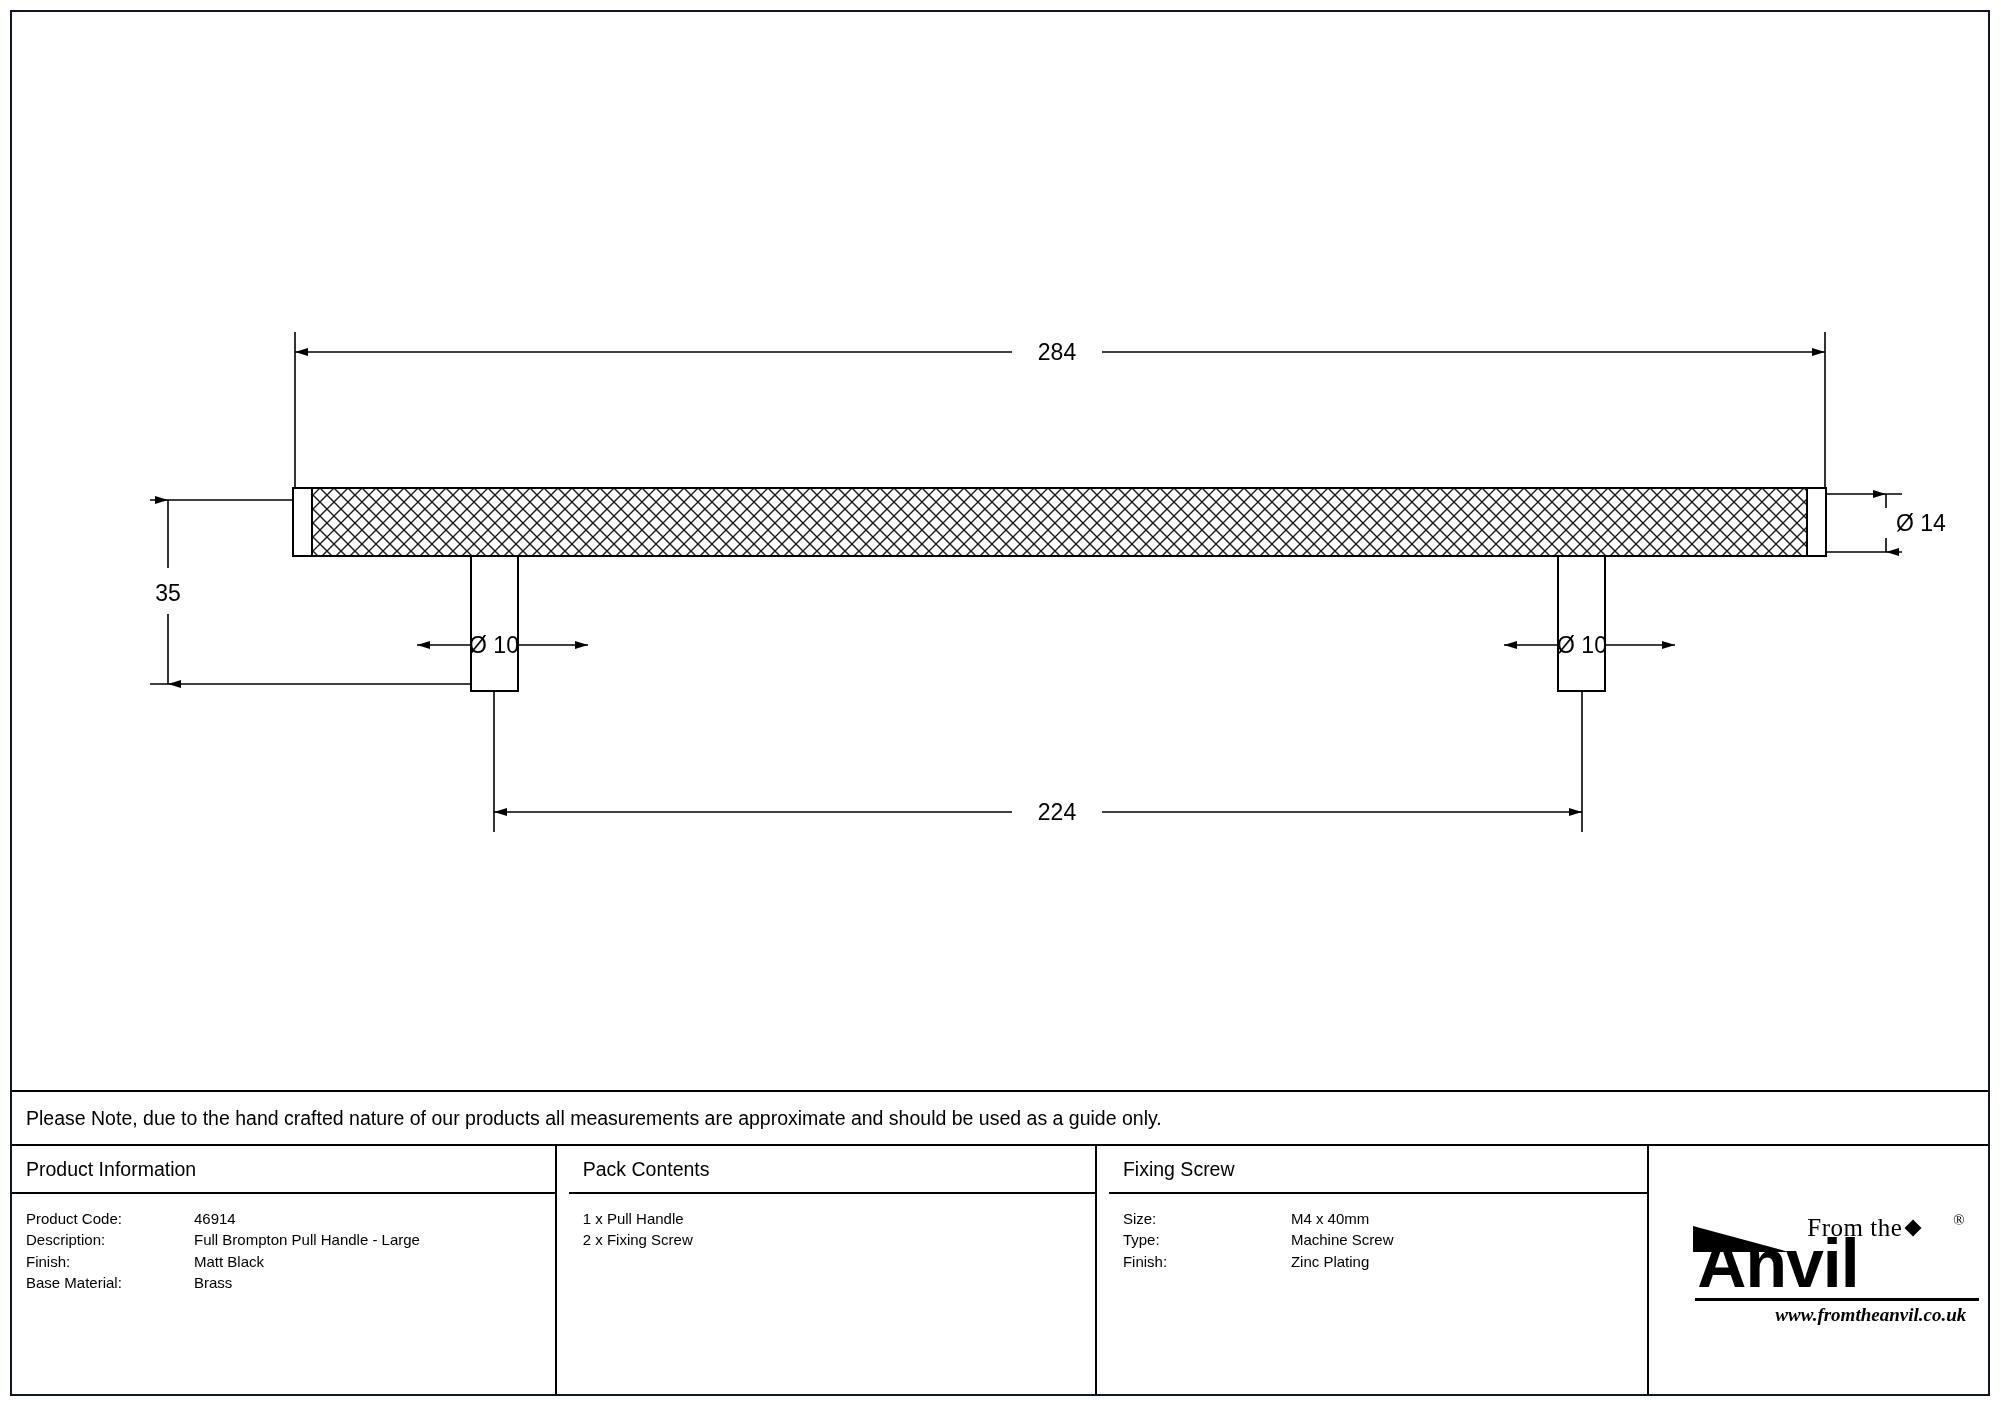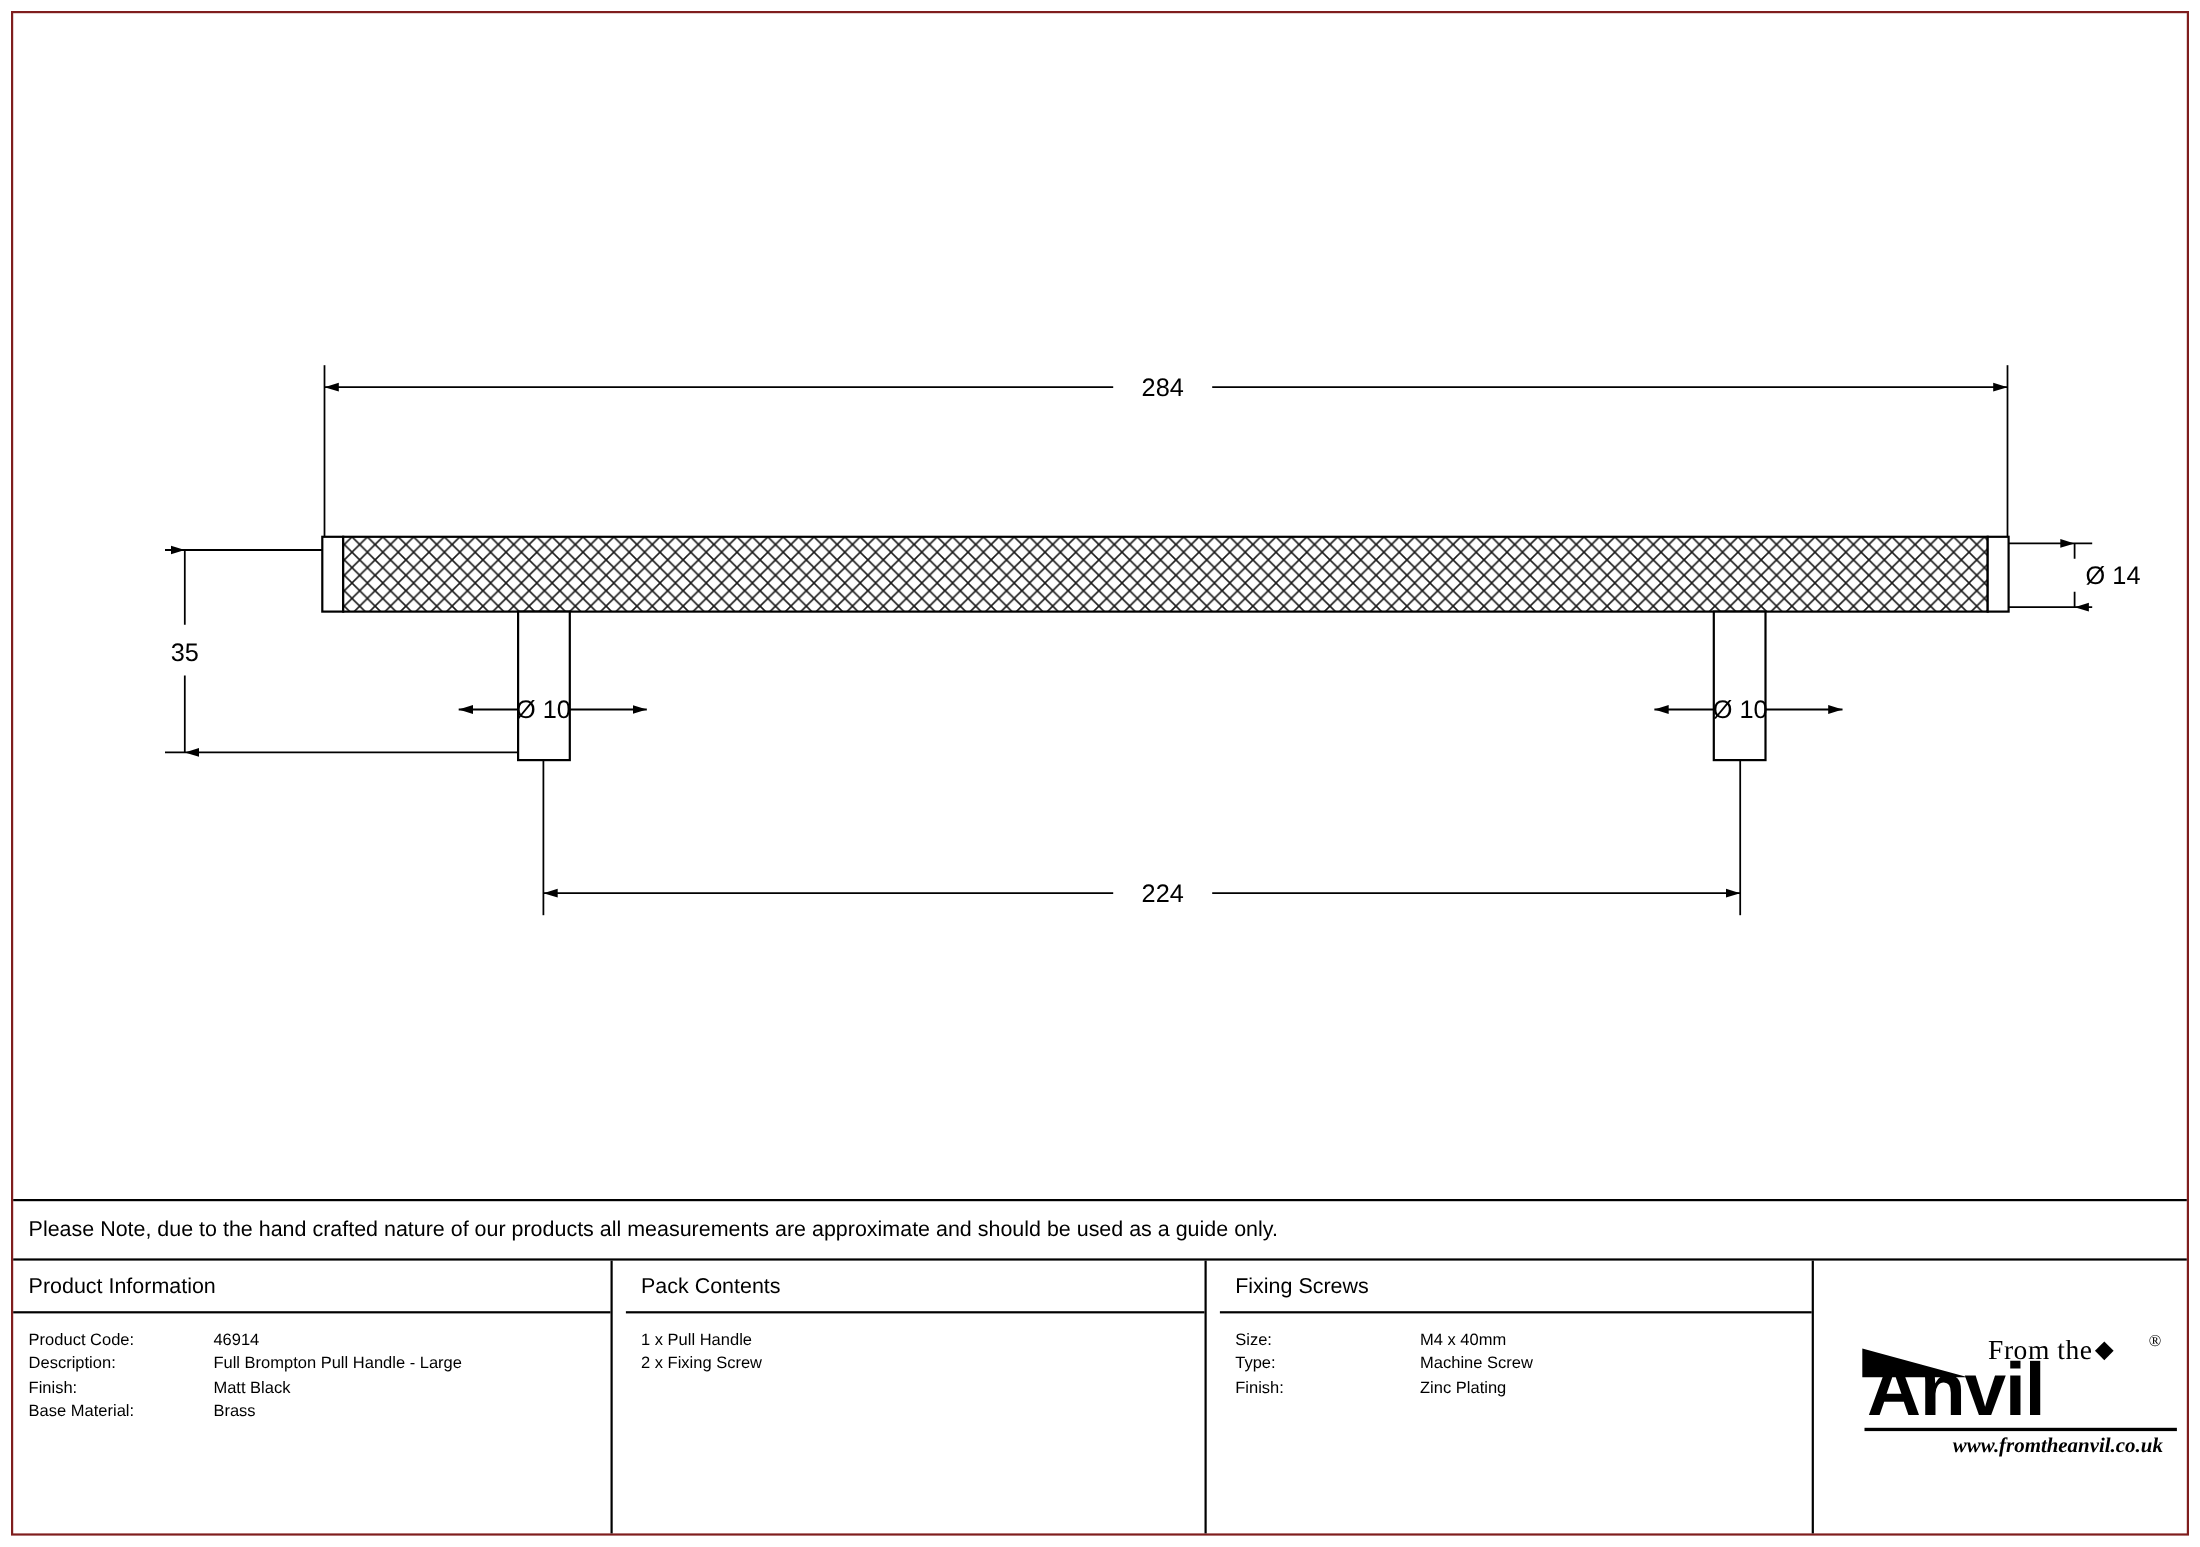--- a/index.html
+++ b/index.html
@@ -13,21 +13,21 @@
     font-family: "Liberation Sans", sans-serif;
     color: #000000;
     overflow: hidden;
   }
   .sheet {
     position: absolute;
     left: 10px;
     top: 10px;
     width: 1980px;
     height: 1386px;
-    border: 2px solid #7f1d1d;
+    border: 2px solid #0f172a;
     box-sizing: border-box;
     background: #fff;
   }
   
   .drawing {
     position: absolute;
     left: 0;
     top: 0;
     width: 1976px;
     height: 1078px;
@@ -277,21 +277,21 @@
 
     <div class="col c2">
       <div class="col-header">Pack Contents</div>
       <div class="col-body">
         <div class="plain-line">1 x Pull Handle</div>
         <div class="plain-line">2 x Fixing Screw</div>
       </div>
     </div>
 
     <div class="col c3">
-      <div class="col-header">Fixing Screws</div>
+      <div class="col-header">Fixing Screw</div>
       <div class="col-body kv3">
         <div class="kv kv3">
           <span class="k">Size:</span>
           <span class="v">M4 x 40mm</span>
         </div>
         <div class="kv kv3">
           <span class="k">Type:</span>
           <span class="v">Machine Screw</span>
         </div>
         <div class="kv kv3">

